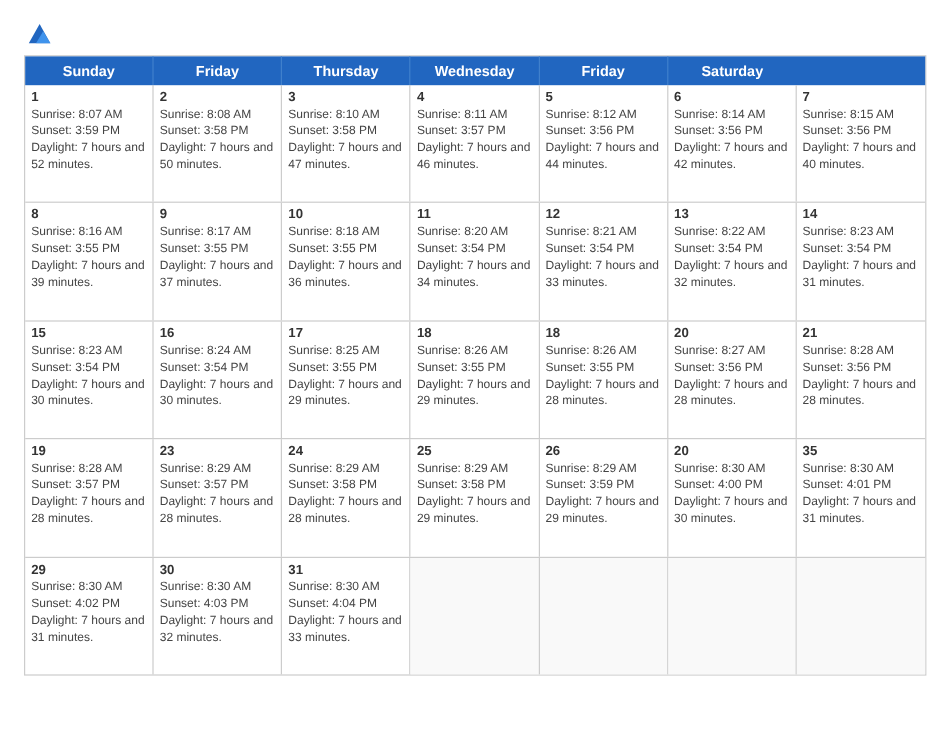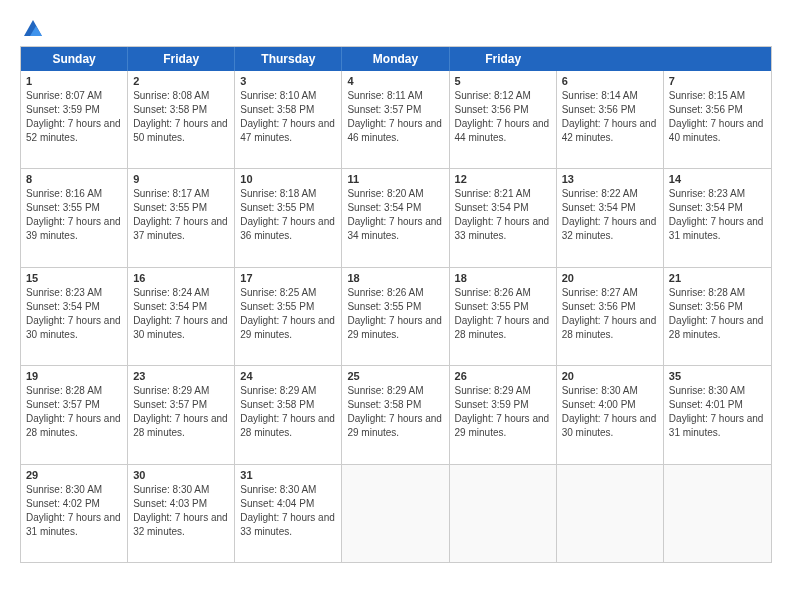--- a/index.html
+++ b/index.html
@@ -136,22 +136,23 @@
       <div class="month-title"></div>
       <div class="location"></div>
     </div>
   </div>
 
   <div class="calendar">
     <div class="cal-header">
       <div class="cal-header-cell">Sunday</div>
       <div class="cal-header-cell">Friday</div>
       <div class="cal-header-cell">Thursday</div>
-      <div class="cal-header-cell">Monday</div>
+      <div class="cal-header-cell">Wednesday</div>
       <div class="cal-header-cell">Friday</div>
+      <div class="cal-header-cell">Saturday</div>
     </div>
     <div class="cal-body" id="cal-body">
     <div class="cal-row">
           <div class="cal-cell">
             <span class="day-num">1</span>
         <div class="day-detail">Sunrise: 8:07 AM<br>Sunset: 3:59 PM<br>Daylight: 7 hours and 52 minutes.</div>
           </div>
           <div class="cal-cell">
             <span class="day-num">2</span>
         <div class="day-detail">Sunrise: 8:08 AM<br>Sunset: 3:58 PM<br>Daylight: 7 hours and 50 minutes.</div>

